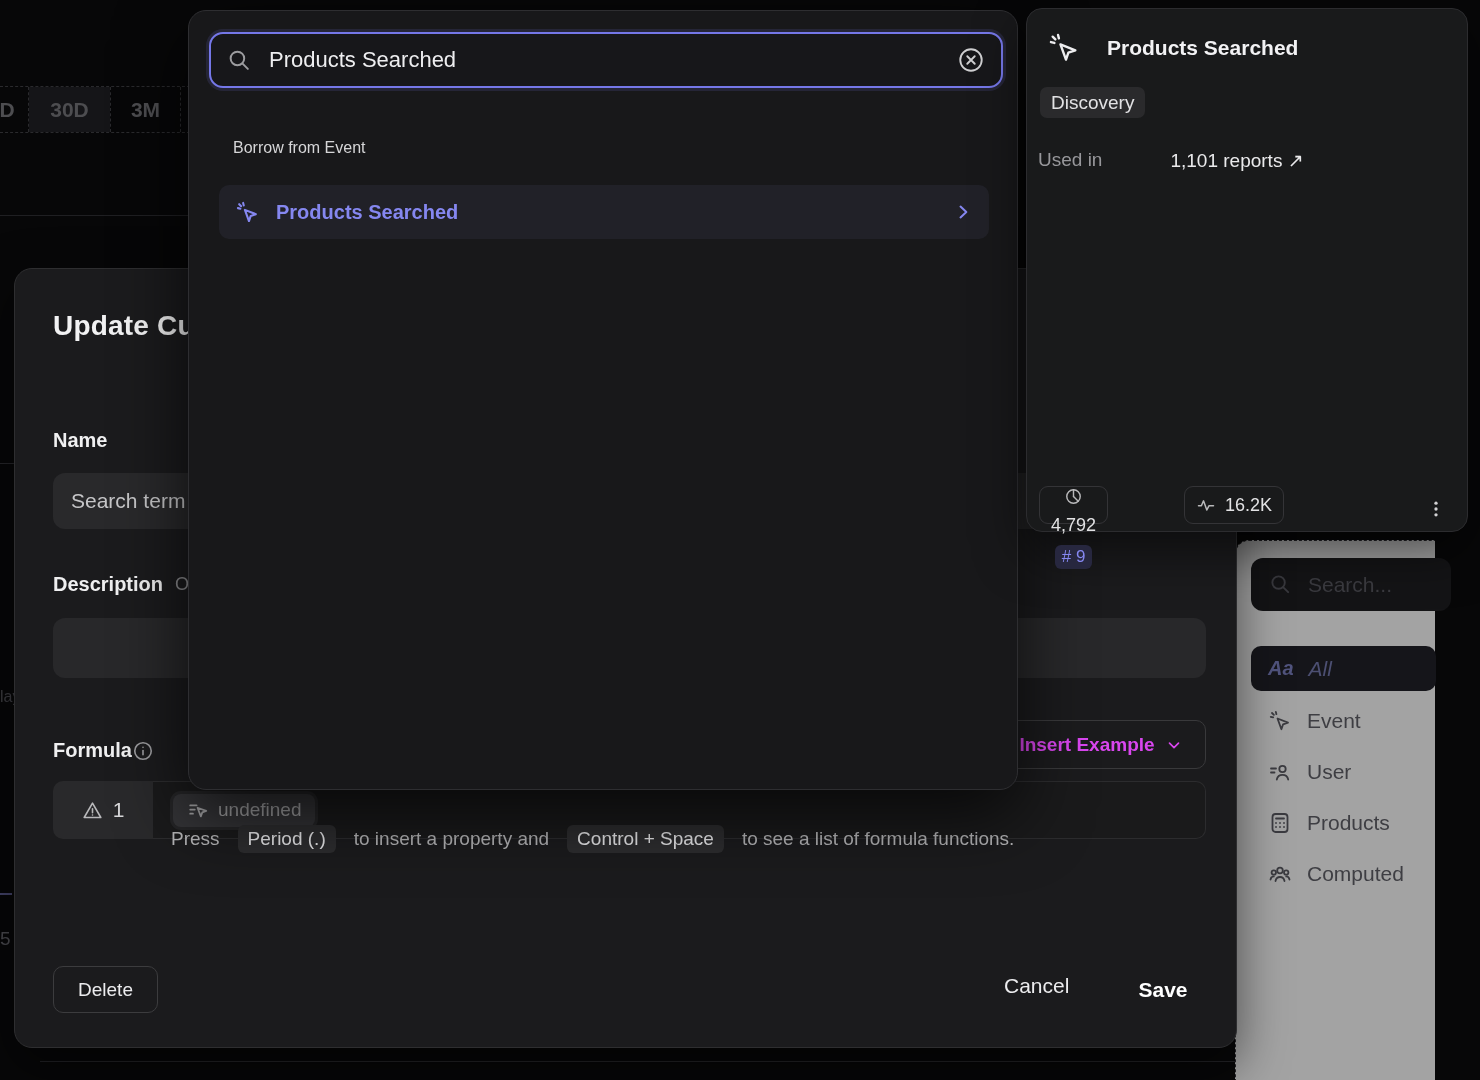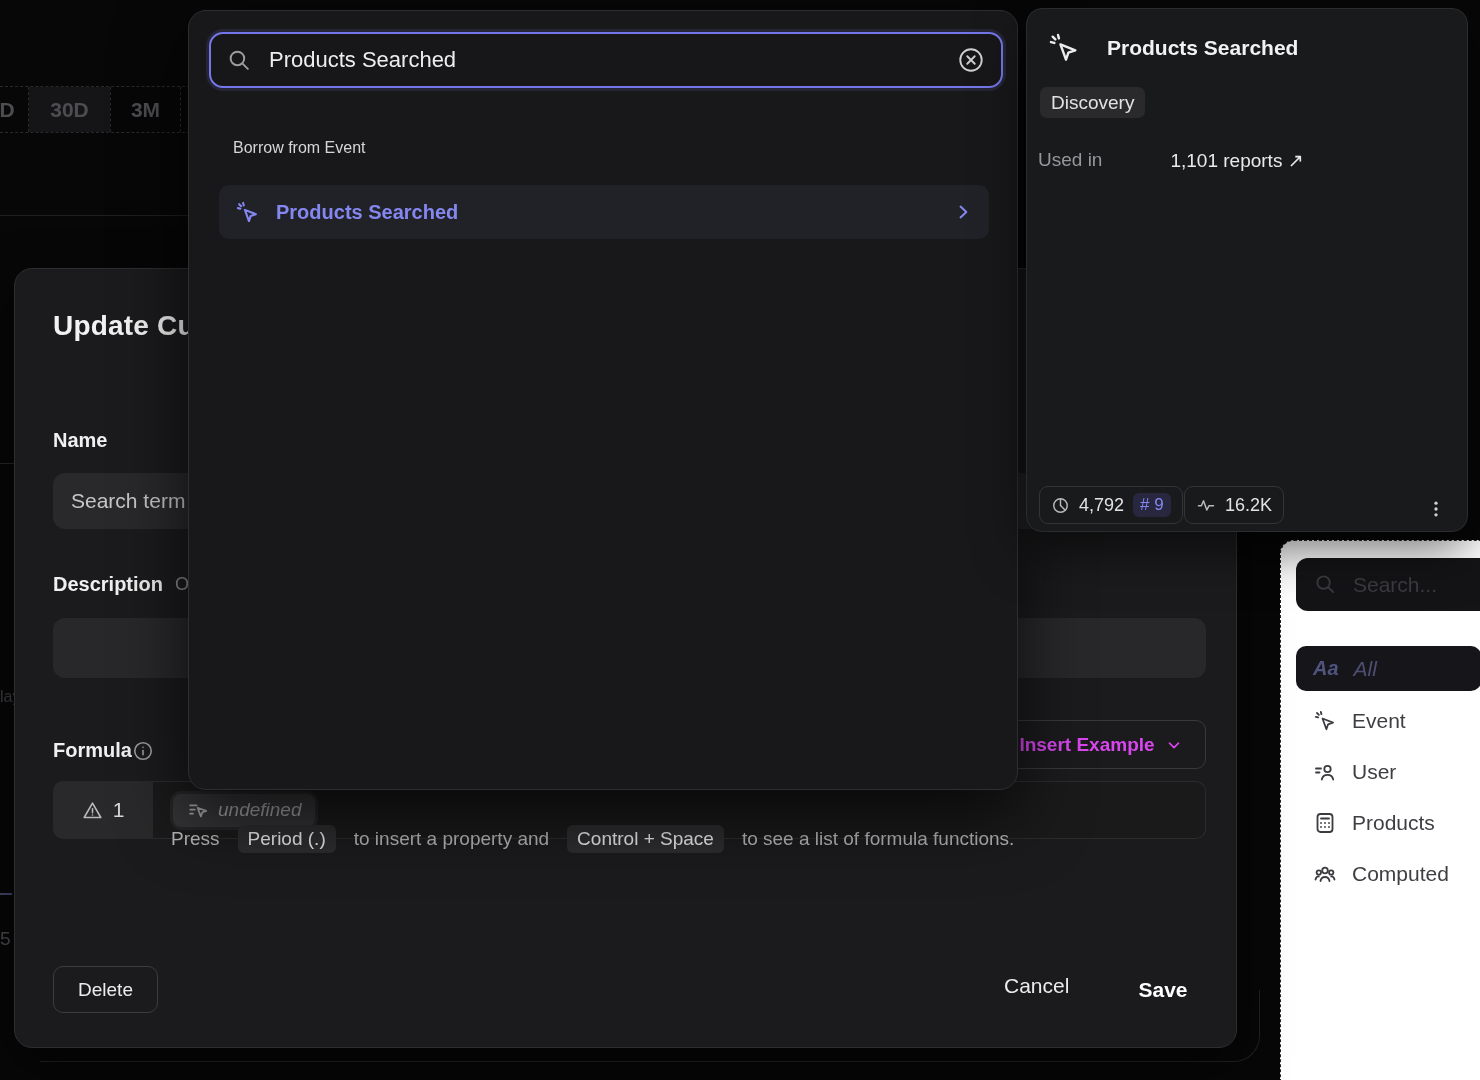--- a/index.html
+++ b/index.html
@@ -17,21 +17,21 @@
     border-top:1px dashed #2a2a2d; border-bottom:1px dashed #2a2a2d; }
   .timebar .sep { position:absolute; top:0; width:0; height:100%; border-left:1px dashed #2a2a2d; }
   .tab { position:absolute; top:0; height:100%; display:flex; align-items:center; justify-content:center;
     color:#4d4d50; font-size:21px; font-weight:600; }
   .tab.sel { background:#151518; }
   .bg-line { background:#1f1f22; height:1px; }
   .axis-frag { color:#3e3e43; font-size:16px; }
   .bg-corner { border-right:1px solid #232327; border-bottom:1px solid #232327; border-bottom-right-radius:26px; }
 
   
-  .sidebar { left:1280px; top:540px; width:200px; height:540px; background:#ffffff;
+  .sidebar { left:1235px; top:540px; width:200px; height:540px; background:#a3a3a3;
     border-left:1px dashed #232327; border-top:1px dashed #232327; border-top-left-radius:14px; }
   .sb-search { position:absolute; left:15px; top:17px; width:200px; height:53px; background:#141416;
     border-radius:12px; display:flex; align-items:center; gap:16px; padding:0 0 0 18px; color:#3a3a3f; }
   .sb-search input { background:transparent; border:none; outline:none; color:#3b3b40; font-size:21px;
     font-family:"Liberation Sans",sans-serif; width:120px; }
   .sb-search input::placeholder { color:#3b3b40; }
   .sb-row { position:absolute; left:15px; width:185px; height:45px; display:flex; align-items:center;
     gap:15px; padding-left:17px; color:#3b3b40; border-radius:10px; }
   .sb-row .lbl { color:#3e3e43; font-size:21px; }
   .sb-row.sel { background:#15151a;font-style:italic; }
@@ -51,21 +51,21 @@
   .info-ic { color:#9a9a9d; }
   .insert-btn { left:981px; top:451px; width:210px; height:49px; background:transparent;
     border:1px solid #39393b; border-radius:10px; color:#d946ef; font-size:19px; font-weight:600;
     display:flex; align-items:center; justify-content:center; gap:10px; cursor:pointer;
     font-family:"Liberation Sans",sans-serif; }
   .f-row { left:38px; top:512px; width:1153px; height:58px; display:flex; }
   .warn-box { width:100px; height:100%; background:#29292b; border-radius:10px 0 0 10px;
     display:flex; align-items:center; justify-content:center; gap:10px; color:#d8d8da; font-size:21px; }
   .warn-box .w-ic { color:#b9b9bb; }
   .f-field { flex:1; height:100%; border:1px solid #2c2c2e; border-left:none; border-radius:0 10px 10px 0;
-    display:flex; align-items:center; padding-left:20px; background:#1a1a1b;font-style:italic; }
+    display:flex; align-items:center; padding-left:20px; background:#1a1a1b; }
   .f-chip { height:33px; background:#343437; border-radius:8px; display:flex; align-items:center;
     gap:9px; padding:0 14px; color:#a2a2a4; font-size:19px; box-shadow:0 0 0 3px rgba(70,70,74,.25); }
   .hint { left:156px; top:556px; display:flex; align-items:center; gap:18px; color:#b5b5b7; font-size:19px; }
   .kbd { background:#2d2d2f; color:#e8e8ea; border-radius:6px; padding:3px 10px; font-size:19px; }
   .delete-btn { left:38px; top:697px; width:105px; height:47px; background:transparent;
     border:1px solid #3c3c3e; border-radius:10px; color:#ececee; font-size:19px;
     font-family:"Liberation Sans",sans-serif; cursor:pointer; }
   .cancel-btn { left:989px; top:705px; background:none; border:none; color:#ececee; font-size:21px;
     font-weight:500; font-family:"Liberation Sans",sans-serif; cursor:pointer; }
   .save-btn { left:1105px; top:697px; width:86px; height:47px; background:var(--save,#8286f2);
@@ -309,21 +309,21 @@
     <span class="badge">Discovery</span>
 
     <div class="used-row">
       <span>Used in</span>
       <span class="val">
         <span>1,101 reports</span>
         <span>↗</span>
       </span>
     </div>
 
-    <div class="stat-pill" style="left:12px;top:477px;">
+    <div class="stat-pill" style="left:12px;top:477px;flex-direction:column;">
       <span class="p-ic">
         <svg width="19" height="19" viewBox="0 0 24 24" fill="none" stroke="currentColor" stroke-width="1.8" stroke-linecap="round">
             <circle cx="12" cy="12" r="8.5"></circle>
             <path d="M12 12V3.5"></path>
             <path d="M12 12l6 6"></path>
           </svg>
       </span>
       <span>4,792</span>
       <span class="rank"># 9</span>
     </div>

